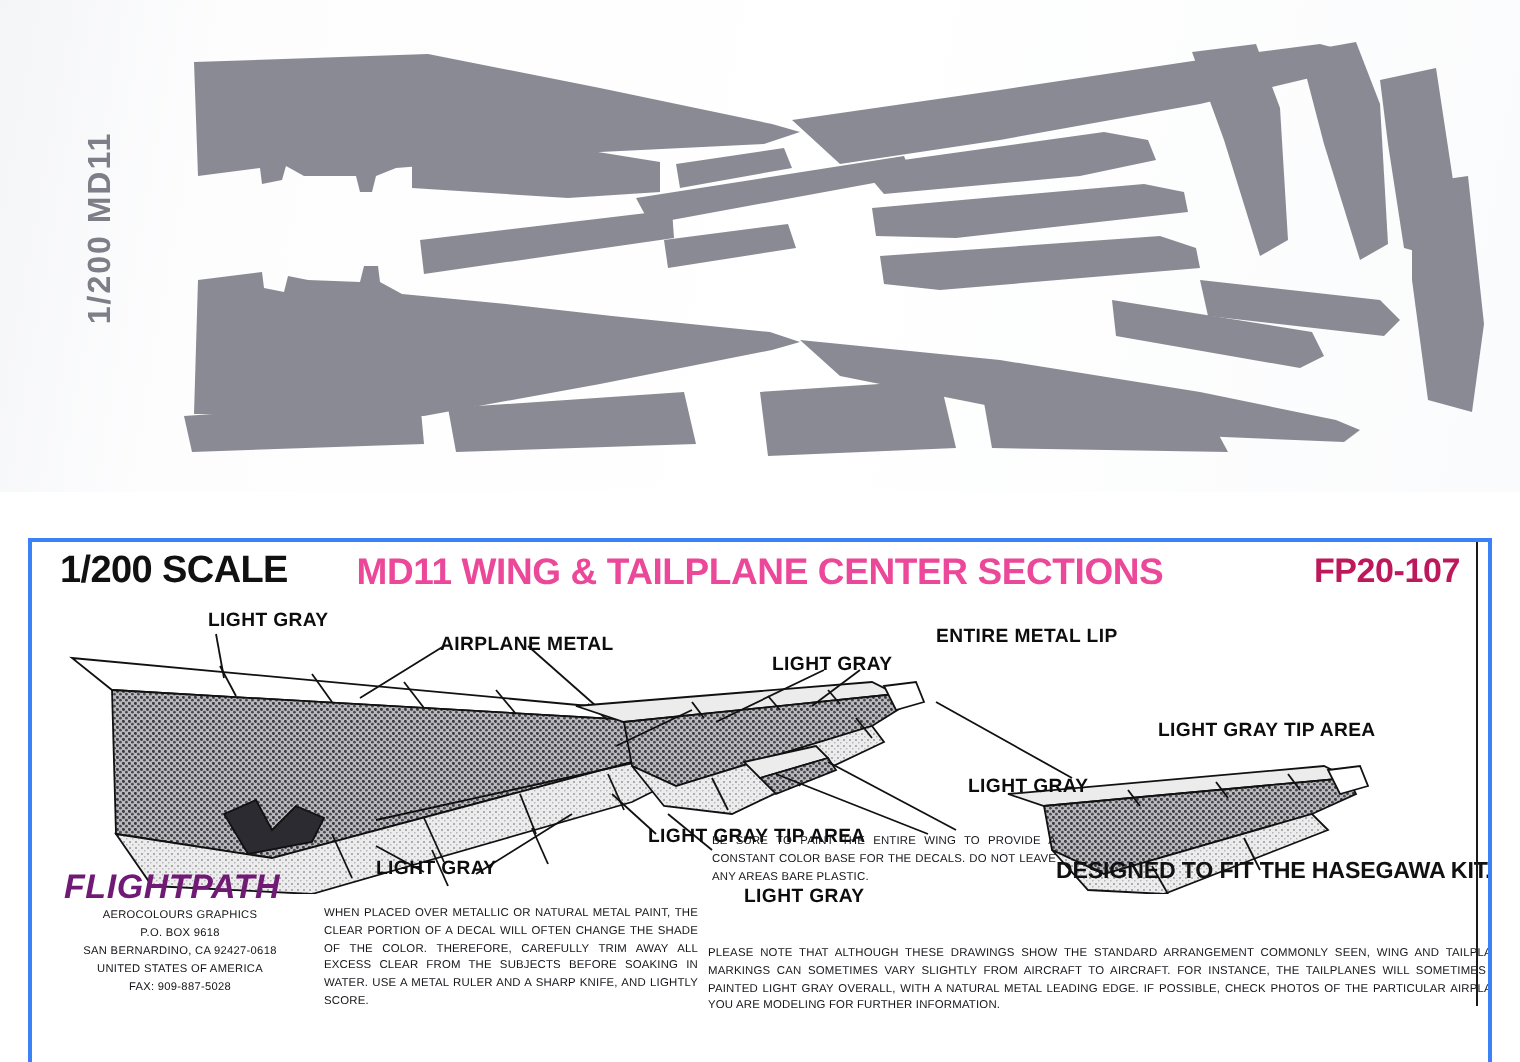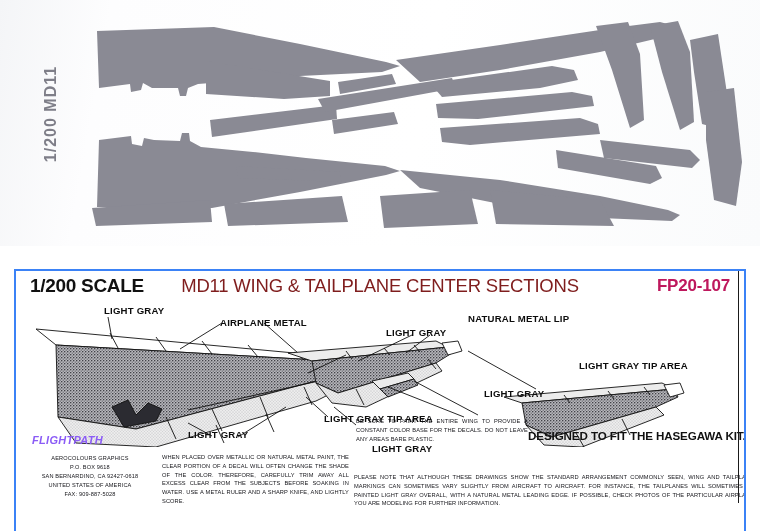--- a/index.html
+++ b/index.html
@@ -46,37 +46,37 @@
     position:absolute;left:0;top:4px;width:100%;height:26px;
   }
   .hdr .scale{
     position:absolute;left:14px;top:0;
     font-size:19px;font-weight:bold;color:#111;
     letter-spacing:-0.3px;
   }
   .hdr .title{
     position:absolute;left:0;top:0;width:100%;
     text-align:center;
-    font-size:18.5px;font-weight:normal;color:#7f1d1d;
+    font-size:18.5px;font-weight:bold;color:#ec4899;
     letter-spacing:-0.2px;
   }
   .hdr .partno{
     position:absolute;right:14px;top:1px;
     font-size:17px;font-weight:bold;color:#be185d;
     letter-spacing:-0.2px;
   }
   #diagram{position:absolute;left:0;top:26px;width:728px;height:150px;}
   .dlabel{
     position:absolute;
     font-size:9.6px;font-weight:bold;color:#0d0d0d;
     white-space:nowrap;letter-spacing:0.2px;
   }
   .brand{
     position:absolute;left:16px;top:163px;
-    font-size:11px;font-weight:bold;font-style:italic;color:#8b5cf6;
+    font-size:17px;font-weight:bold;font-style:italic;color:#701a75;
     letter-spacing:0.3px;
   }
   .footer{position:absolute;left:0;top:180px;width:100%;height:58px;}
   .addr{
     position:absolute;left:8px;top:3px;width:132px;
     text-align:center;
     font-size:5.6px;color:#15151a;line-height:1.62;
     letter-spacing:0.15px;
   }
   .para{
@@ -245,21 +245,21 @@
       <path d="M452,54 L520,92"></path>
       <path d="M448,120 L372,90"></path>
       <path d="M462,118 L398,84"></path>
       <path d="M340,128 L318,110"></path>
     </g>
   </svg>
 
   <div class="dlabel" style="left:88px;top:34px;">LIGHT GRAY</div>
   <div class="dlabel" style="left:204px;top:46px;">AIRPLANE METAL</div>
   <div class="dlabel" style="left:370px;top:56px;">LIGHT GRAY</div>
-  <div class="dlabel" style="left:452px;top:42px;">NATURAL METAL LIP</div>
+  <div class="dlabel" style="left:452px;top:42px;">ENTIRE METAL LIP</div>
   <div class="dlabel" style="left:563px;top:89px;">LIGHT GRAY TIP AREA</div>
   <div class="dlabel" style="left:468px;top:117px;">LIGHT GRAY</div>
   <div class="dlabel" style="left:308px;top:142px;">LIGHT GRAY TIP AREA</div>
   <div class="dlabel" style="left:172px;top:158px;">LIGHT GRAY</div>
   <div class="dlabel" style="left:356px;top:172px;">LIGHT GRAY</div>
 
   <div class="brand">FLIGHTPATH</div>
 
   <div class="footer">
     <div class="addr" style="white-space:pre-line;">AEROCOLOURS GRAPHICS

